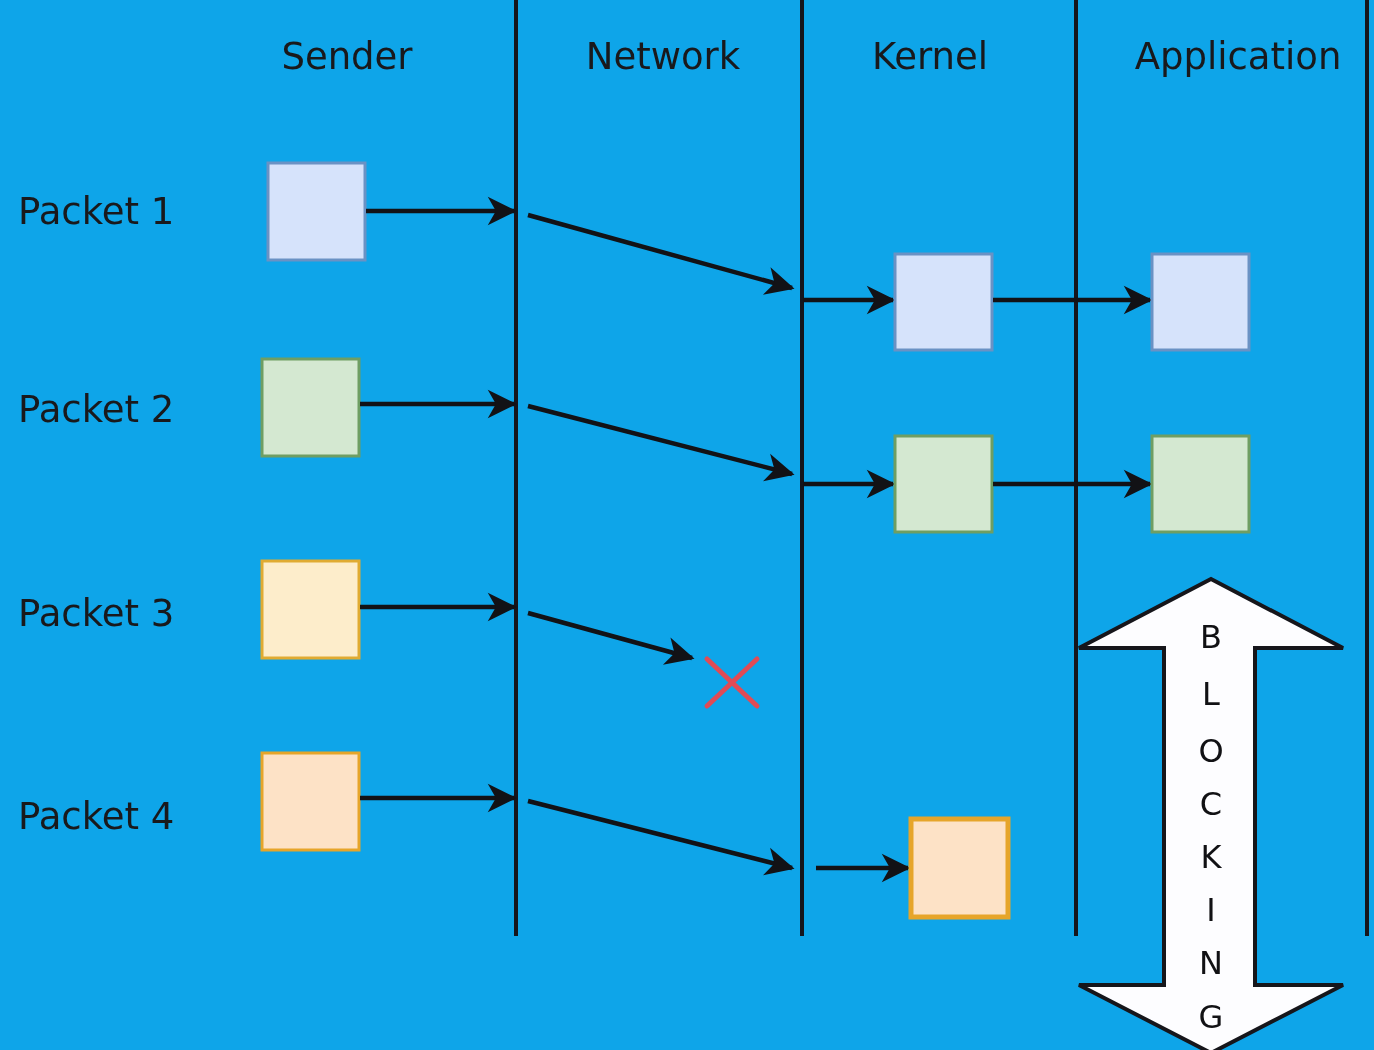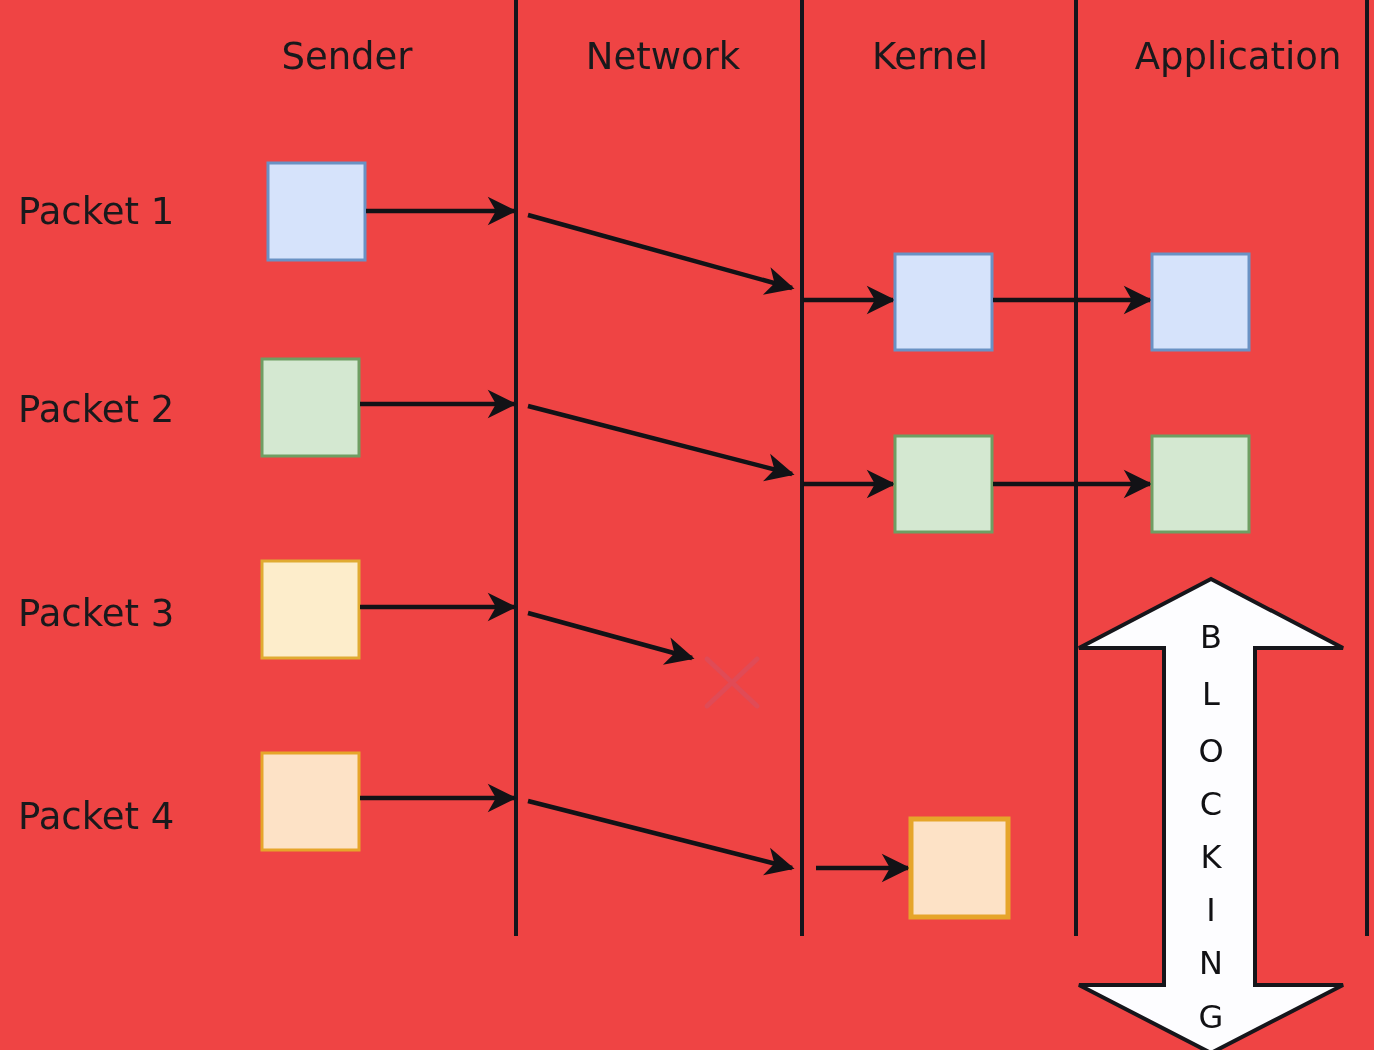--- a/index.html
+++ b/index.html
@@ -4,21 +4,21 @@
 <style>
   html, body {
     margin: 0;
     padding: 0;
     background: #ffffff;
   }
   #stage {
     position: relative;
     width: 1374px;
     height: 1050px;
-    background: #ef4444;
+    background: #0ea5e9;
     overflow: hidden;
     font-family: "DejaVu Sans", sans-serif;
   }
   #stage svg {
     position: absolute;
     top: 0;
     left: 0;
   }
   .col-label {
     font-family: "DejaVu Sans", sans-serif;

